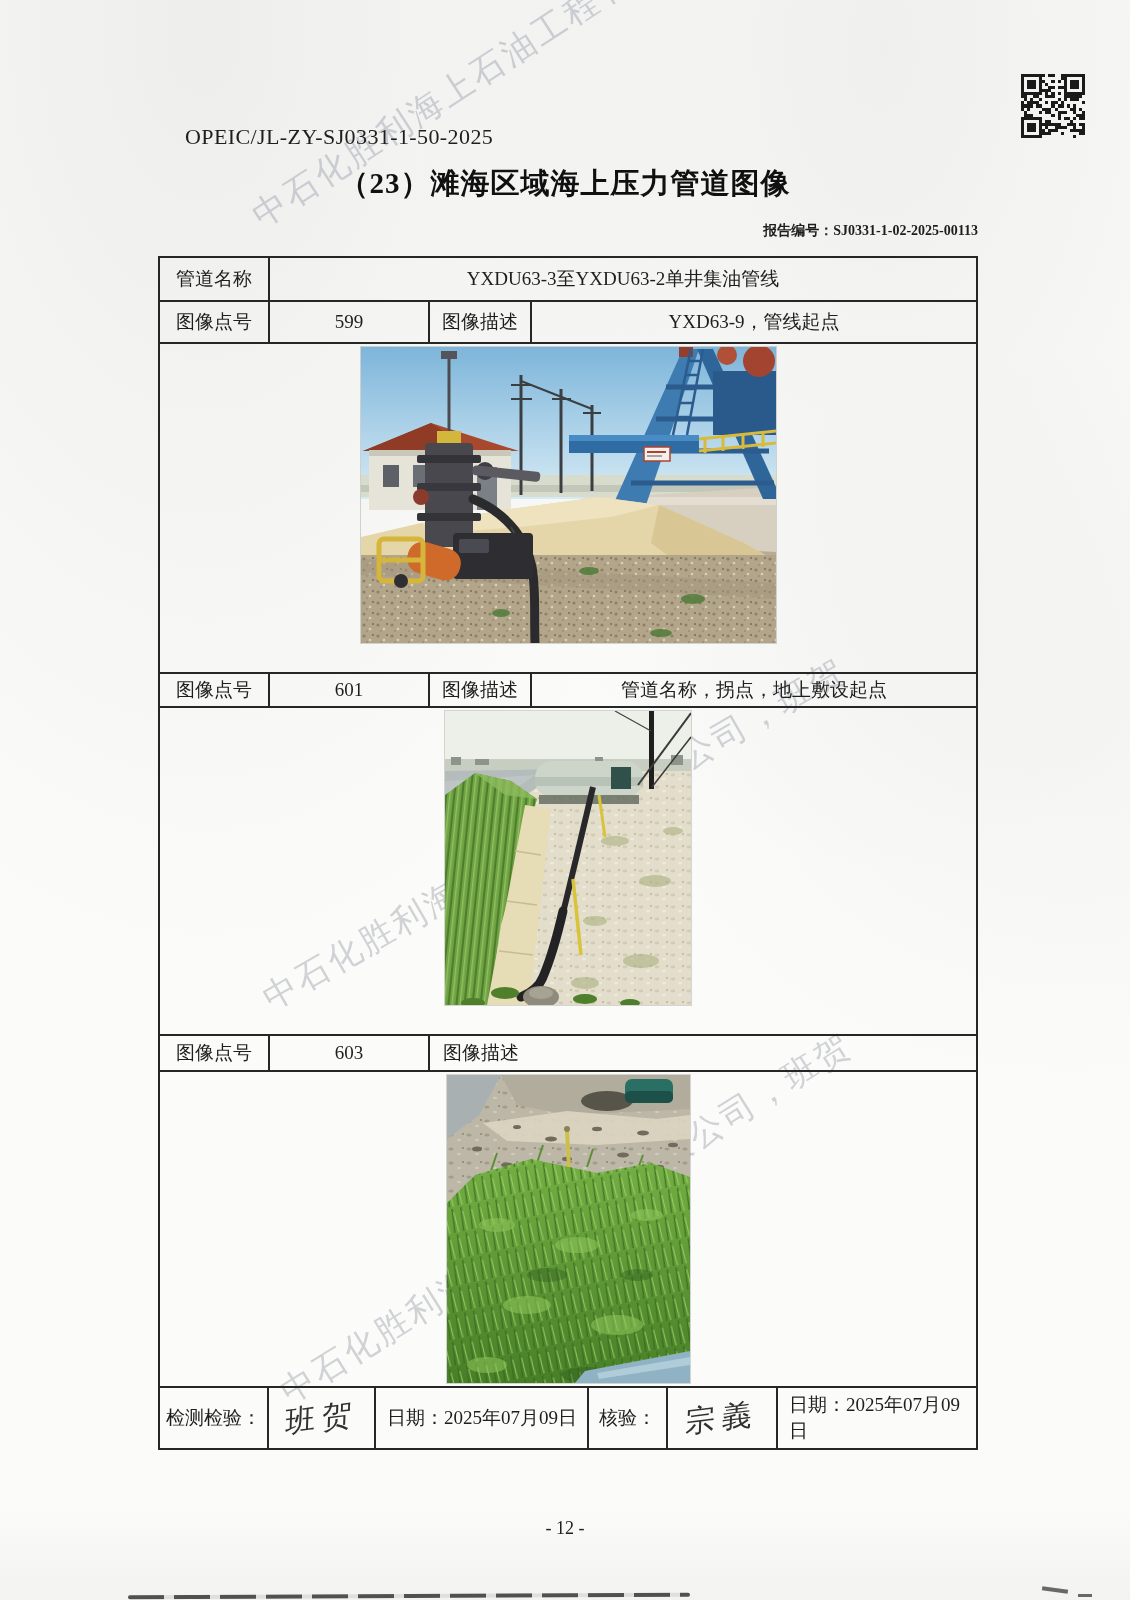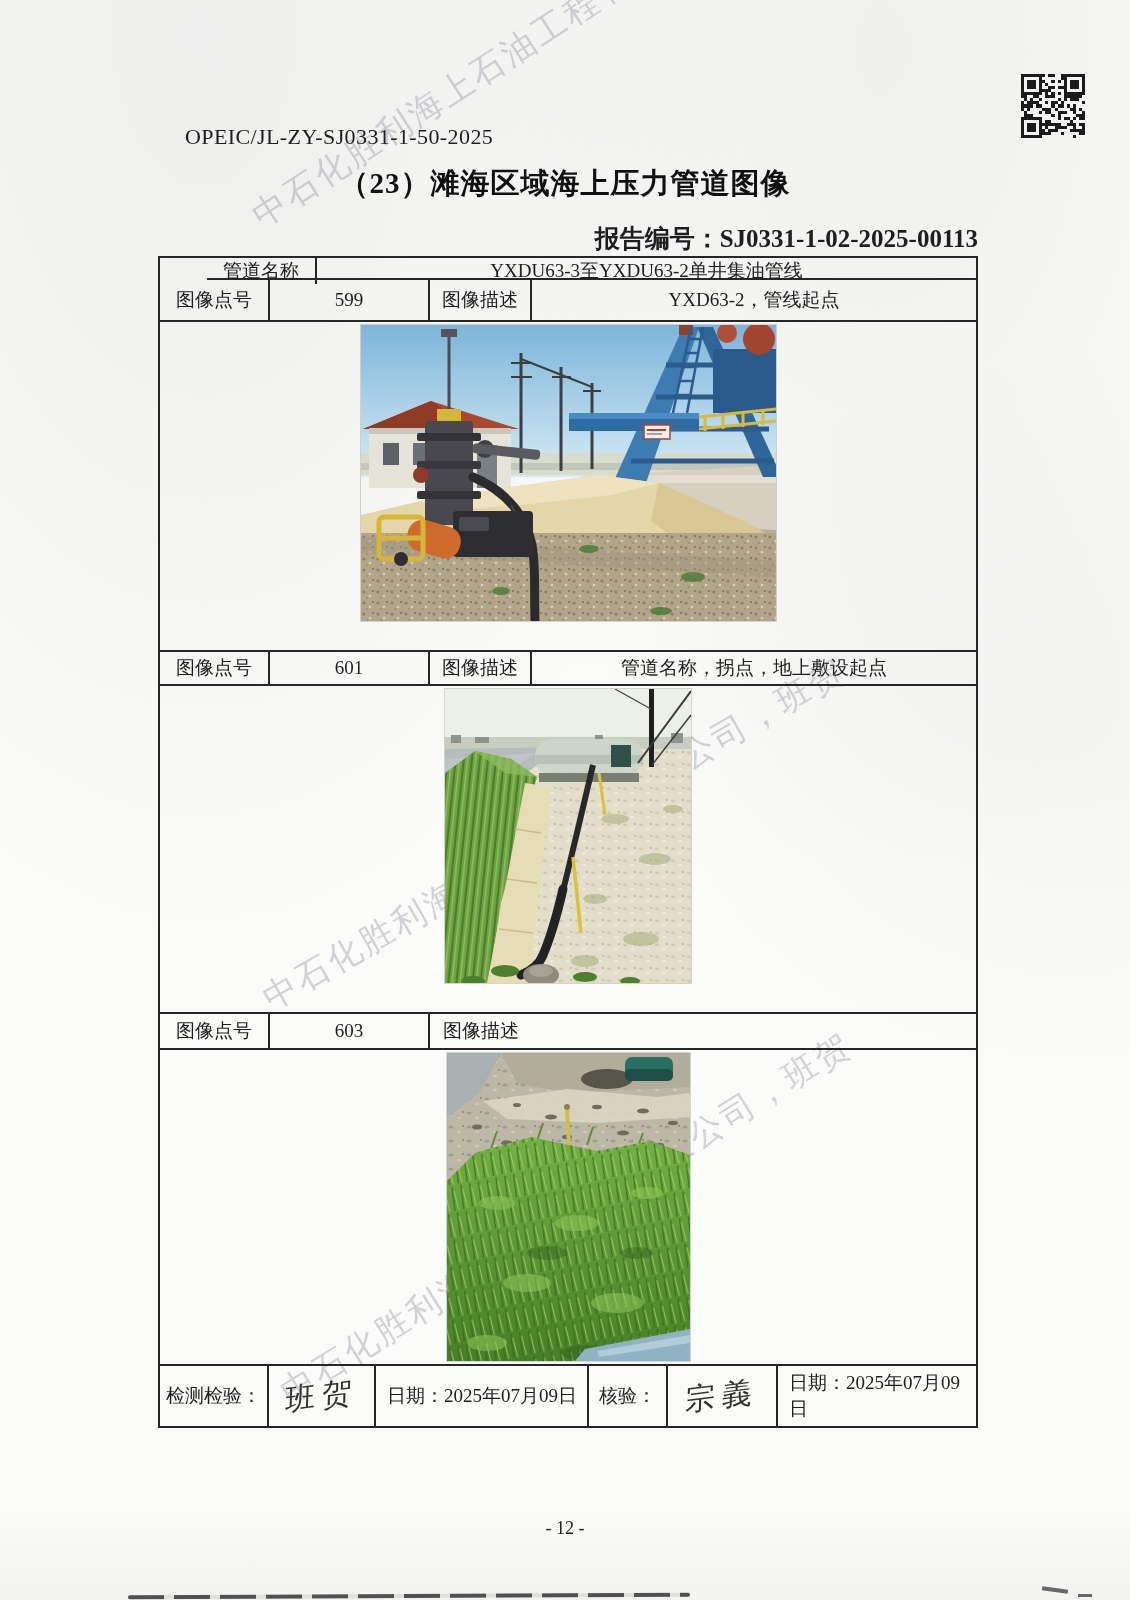--- a/index.html
+++ b/index.html
@@ -23,27 +23,27 @@
     transform-origin:0 50%;
   }
   .wm-a { left:256px; top:196px; transform:rotate(-33deg); }
   .wm-b { left:266px; top:978px; transform:rotate(-30deg); }
   .wm-c { left:284px; top:1372px; transform:rotate(-32deg); }
 
   .header-code { position:absolute; z-index:2; left:185px; top:124px; font-size:22px; letter-spacing:.4px; }
   .qr { position:absolute; z-index:2; left:1021px; top:74px; width:64px; height:64px; fill:#1b1b1b; shape-rendering:crispEdges; }
   .title { position:absolute; z-index:2; left:0; right:0; top:164px; text-align:center;
            font-size:29px; font-weight:700; letter-spacing:1px; color:#101010; }
-  .report-no { position:absolute; z-index:2; right:152px; top:222px; font-size:25px; font-weight:700; }
+  .report-no { position:absolute; z-index:2; right:152px; top:222px; font-size:14px; font-weight:700; }
 
   .doc-table { position:absolute; z-index:2; left:158px; top:256px; width:820px;
                border:2px solid #262626; background:transparent; }
   .row { display:grid; border-bottom:2px solid #262626; }
   .row:last-child { border-bottom:none; }
-  .r-name   { grid-template-columns:110px 1fr; height:22px;margin-left:47px; }
+  .r-name   { grid-template-columns:110px 1fr; height:44px; }
   .r-point-a{ grid-template-columns:110px 160px 102px 1fr; height:42px; }
   .r-point-b{ grid-template-columns:110px 160px 102px 1fr; height:34px; }
   .r-point-c{ grid-template-columns:110px 160px 102px 1fr; height:36px; }
   .r-photo-a{ grid-template-columns:1fr; height:330px; }
   .r-photo-b{ grid-template-columns:1fr; height:328px; }
   .r-photo-c{ grid-template-columns:1fr; height:316px; }
   .r-footer { grid-template-columns:109px 107px 213px 79px 110px 1fr; height:60px; }
   .cell { display:flex; align-items:center; justify-content:center;
           border-right:2px solid #262626; font-size:19px; overflow:visible; }
   .cell:last-child { border-right:none; }
@@ -309,21 +309,21 @@
 
     <div class="row r-name">
       <div class="cell">管道名称</div>
       <div class="cell">YXDU63-3至YXDU63-2单井集油管线</div>
     </div>
 
     <div class="row r-point-a">
       <div class="cell">图像点号</div>
       <div class="cell">599</div>
       <div class="cell">图像描述</div>
-      <div class="cell">YXD63-2，管线起点</div>
+      <div class="cell">YXD63-9，管线起点</div>
     </div>
 
     <div class="row r-photo-a">
       <div class="cell photo-cell">
 
         <svg class="photo" width="415" height="296" viewBox="0 0 415 296">
           <defs>
             <linearGradient id="p1sky" x1="0" y1="0" x2="0" y2="1">
               <stop offset="0" stop-color="#7db5da"></stop>
                 <stop offset="1" stop-color="#d6ebf5"></stop>

